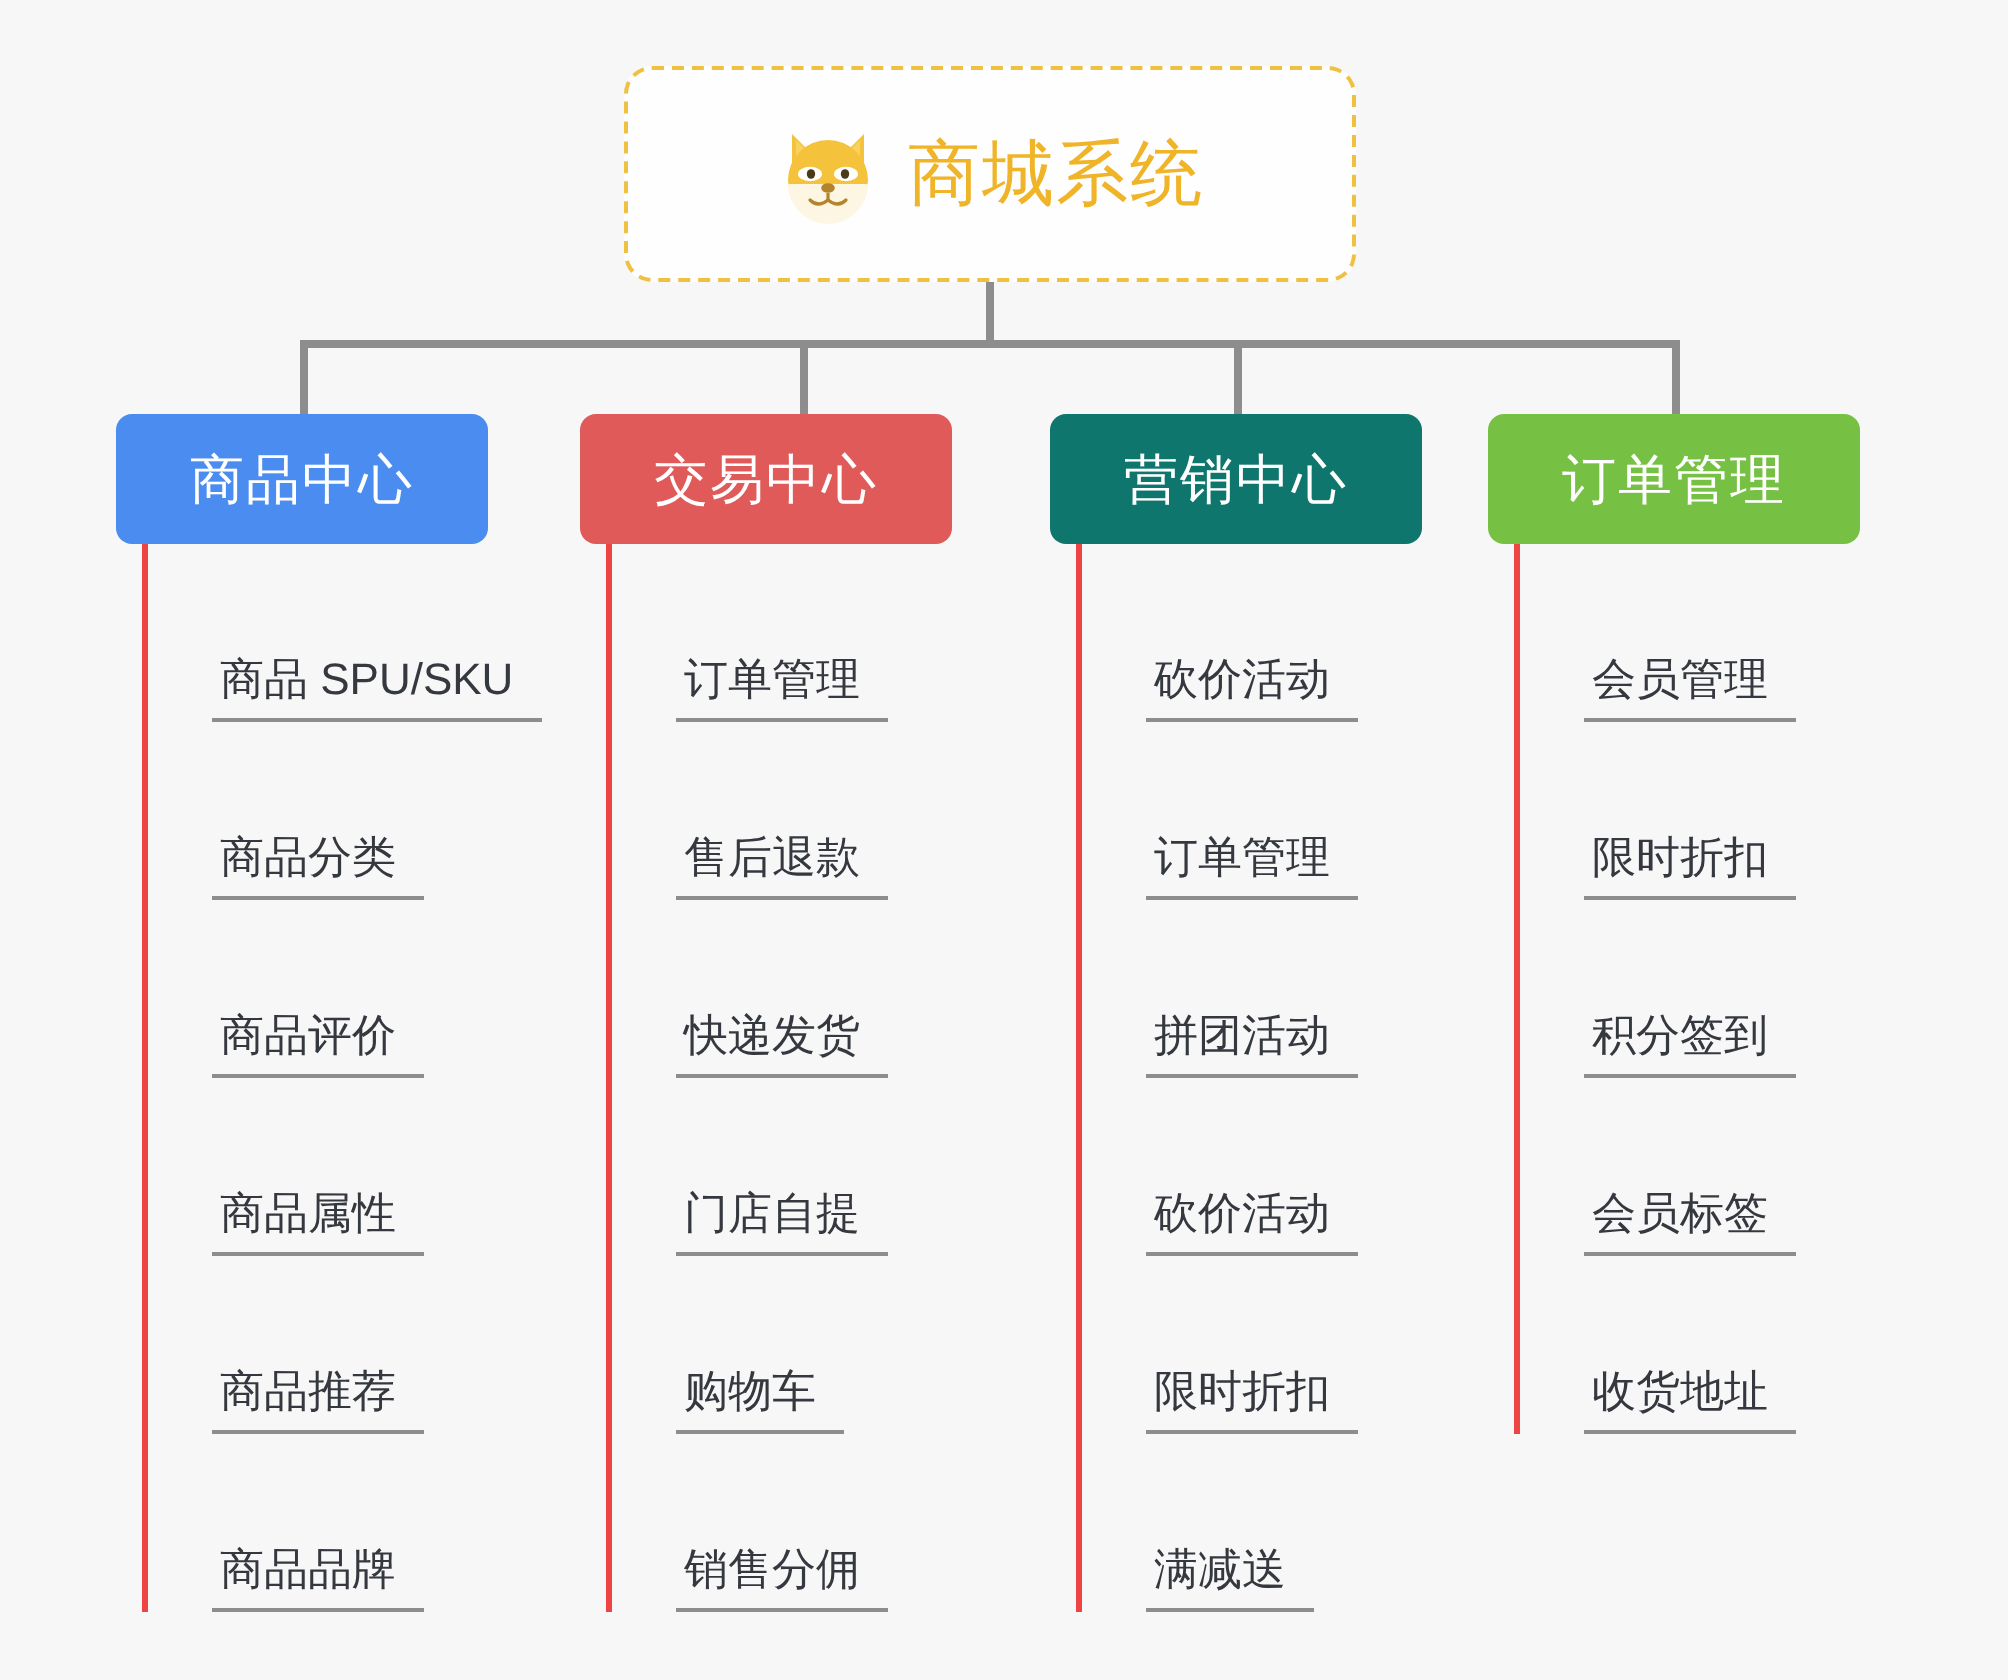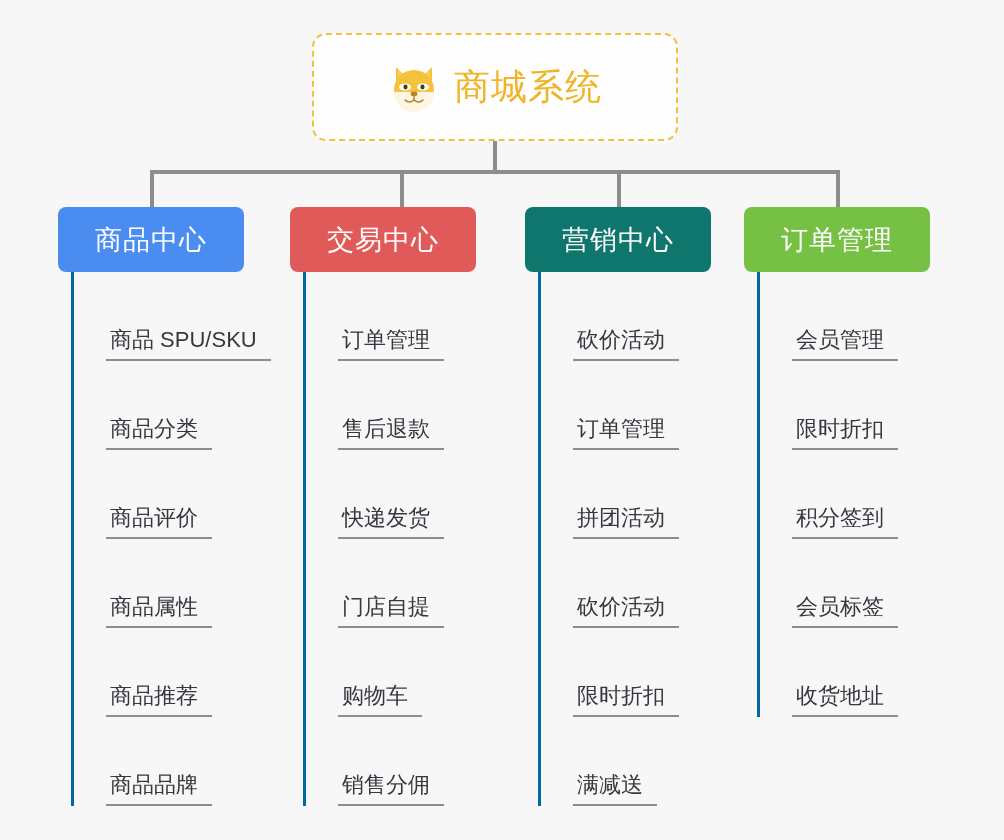--- a/index.html
+++ b/index.html
@@ -96,21 +96,21 @@
     font-size: 27px;
     letter-spacing: 1px;
     box-sizing: border-box;
   }
 
   
   .leaf-list {
     position: relative;
     margin-left: 13px;
     padding-top: 0;
-    border-left: 3px solid #0369a1;
+    border-left: 3px solid #ef4444;
     list-style: none;
     margin-top: 0;
     margin-bottom: 16px;
     padding-left: 0;
   }
   .leaf-item {
     position: relative;
     height: 89px;
     box-sizing: border-box;
     display: flex;

